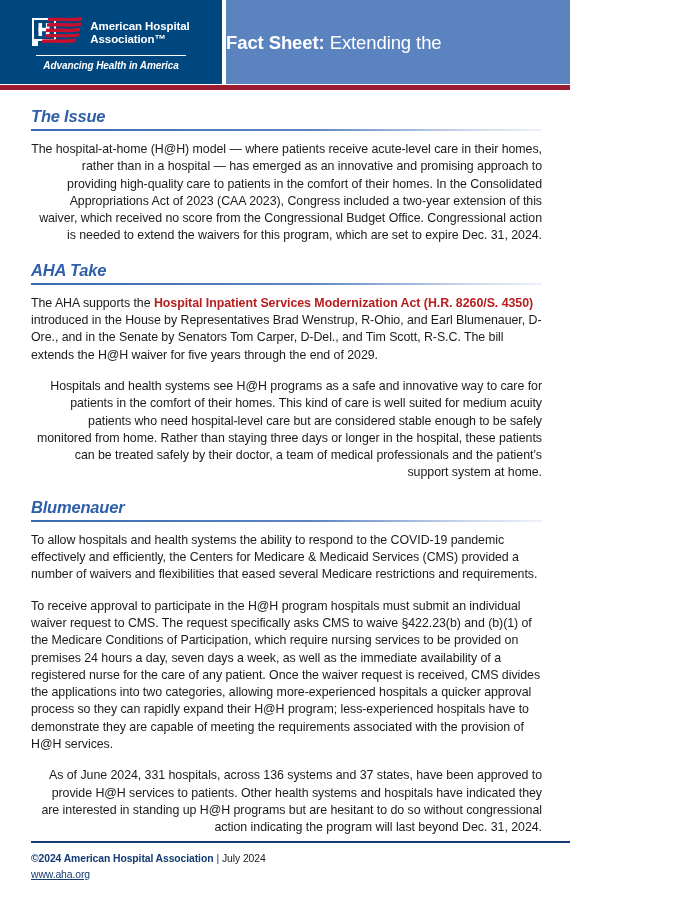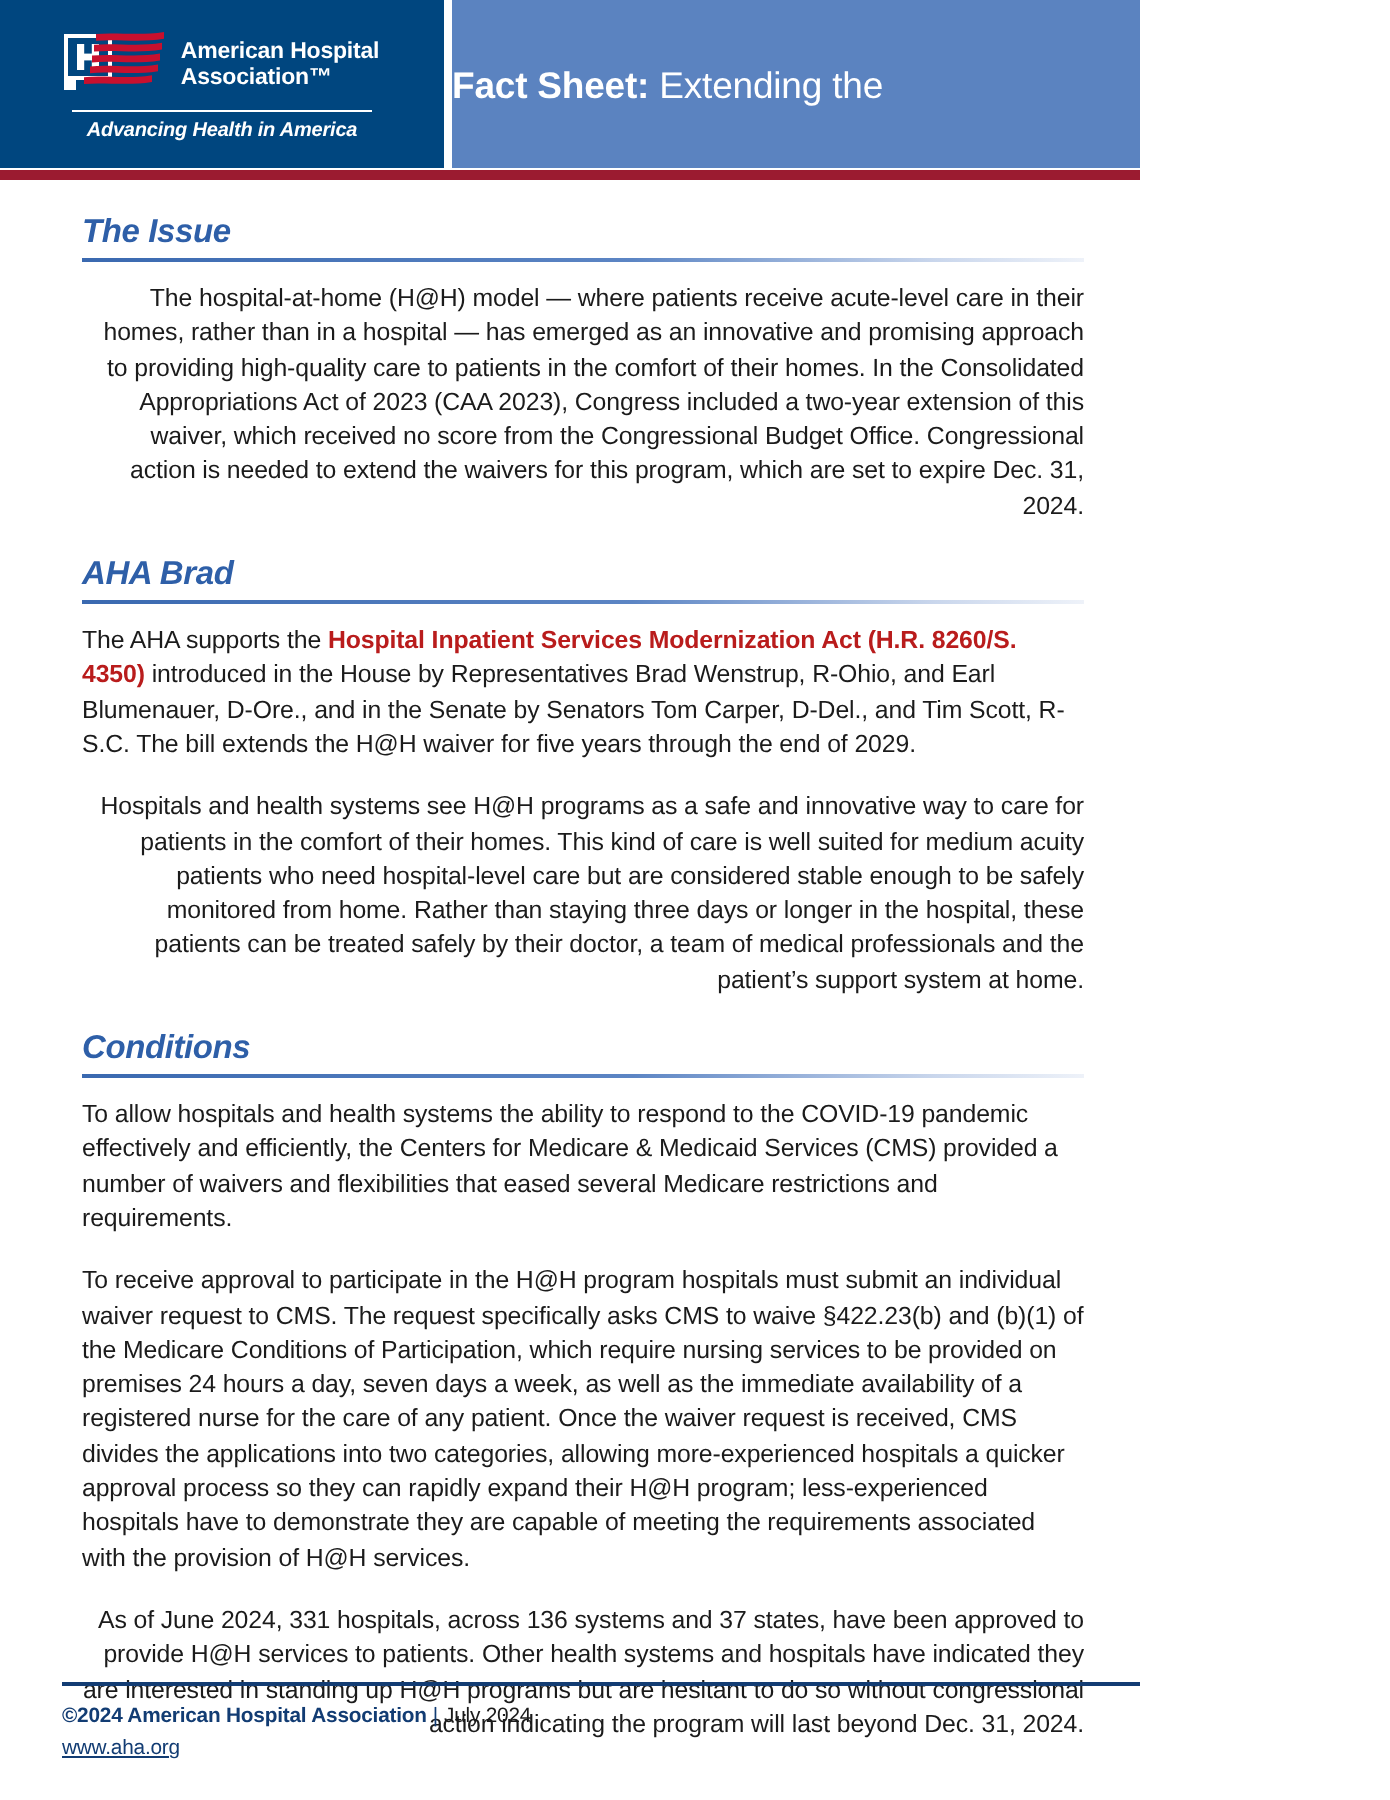--- a/index.html
+++ b/index.html
@@ -93,21 +93,21 @@
   .red-bar {
     width: 695px;
     height: 7px;
     background: #9B1B30;
     border-top: 1px solid #ffffff;
     border-bottom: 1px solid #ffffff;
   }
 
   
   .content {
-    padding: 16px 28px 0 41px;
+    padding: 16px 28px 0 31px;
   }
 
   .section { margin-bottom: 2px; }
 
   .section-heading {
     color: #2E5FA8;
     font-size: 16.5px;
     font-style: italic;
     font-weight: bold;
     letter-spacing: -0.2px;
@@ -257,30 +257,30 @@
 
     <div class="section">
       <div class="section-heading">The Issue</div>
       <div class="section-rule"></div>
       <p class="body-text">The hospital-at-home (H@H) model — where patients receive acute-level care in their homes, rather than in a hospital — has emerged as an innovative and promising approach to providing high-quality care to patients in the comfort of their homes. In the Consolidated Appropriations Act of 2023 (CAA 2023), Congress included a two-year extension of this waiver, which received no score from the Congressional Budget Office. Congressional action is needed to extend the waivers for this program, which are set to expire Dec. 31, 2024.</p>
     </div>
 
     <div class="spacer-issue"></div>
 
     <div class="section">
-      <div class="section-heading">AHA Brad</div>
+      <div class="section-heading">AHA Take</div>
       <div class="section-rule"></div>
       <p class="body-text"><span>The AHA supports the </span><span class="bill-name">Hospital Inpatient Services Modernization Act (H.R. 8260/S. 4350)</span><span> introduced in the House by Representatives Brad Wenstrup, R-Ohio, and Earl Blumenauer, D-Ore., and in the Senate by Senators Tom Carper, D-Del., and Tim Scott, R-S.C. The bill extends the H@H waiver for five years through the end of 2029.</span></p>
       <p class="body-text">Hospitals and health systems see H@H programs as a safe and innovative way to care for patients in the comfort of their homes. This kind of care is well suited for medium acuity patients who need hospital-level care but are considered stable enough to be safely monitored from home. Rather than staying three days or longer in the hospital, these patients can be treated safely by their doctor, a team of medical professionals and the patient’s support system at home.</p>
     </div>
 
     <div class="spacer-take"></div>
 
     <div class="section">
-      <div class="section-heading">Conditions</div>
+      <div class="section-heading">Blumenauer</div>
       <div class="section-rule"></div>
       <p class="body-text">To allow hospitals and health systems the ability to respond to the COVID-19 pandemic effectively and efficiently, the Centers for Medicare &amp; Medicaid Services (CMS) provided a number of waivers and flexibilities that eased several Medicare restrictions and requirements.</p>
       <p class="body-text">To receive approval to participate in the H@H program hospitals must submit an individual waiver request to CMS. The request specifically asks CMS to waive §422.23(b) and (b)(1) of the Medicare Conditions of Participation, which require nursing services to be provided on premises 24 hours a day, seven days a week, as well as the immediate availability of a registered nurse for the care of any patient. Once the waiver request is received, CMS divides the applications into two categories, allowing more-experienced hospitals a quicker approval process so they can rapidly expand their H@H program; less-experienced hospitals have to demonstrate they are capable of meeting the requirements associated with the provision of H@H services.</p>
       <p class="body-text">As of June 2024, 331 hospitals, across 136 systems and 37 states, have been approved to provide H@H services to patients. Other health systems and hospitals have indicated they are interested in standing up H@H programs but are hesitant to do so without congressional action indicating the program will last beyond Dec. 31, 2024.</p>
     </div>
 
   </div>
 
   <div class="footer">
     <div class="footer-rule"></div>

